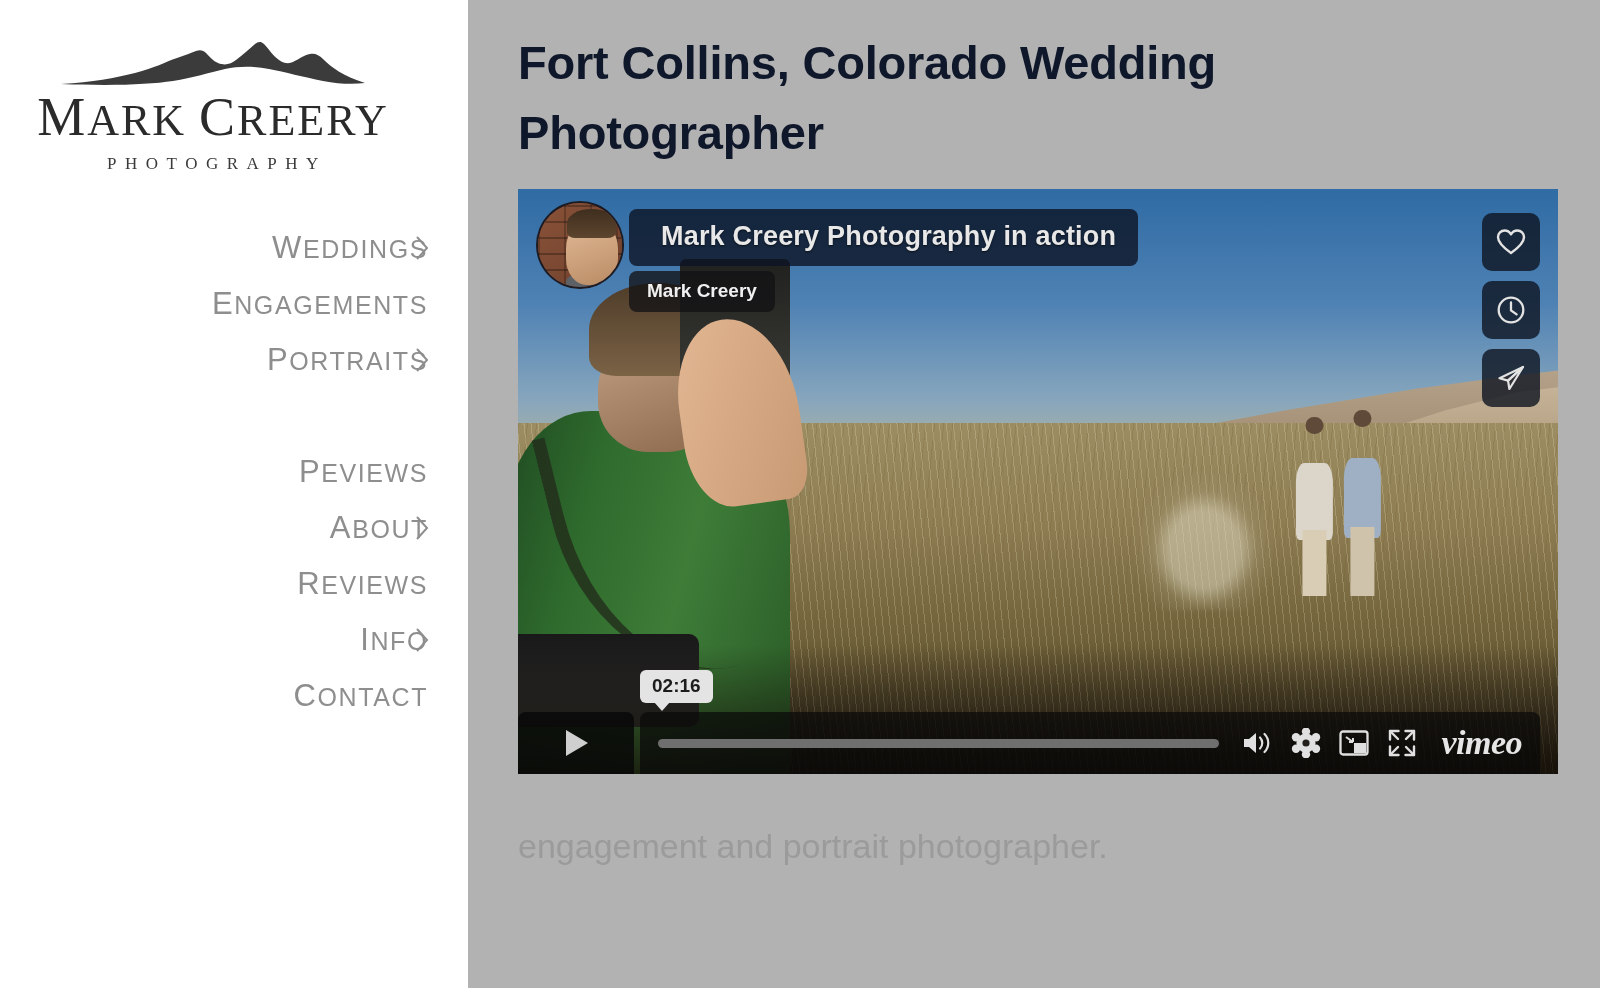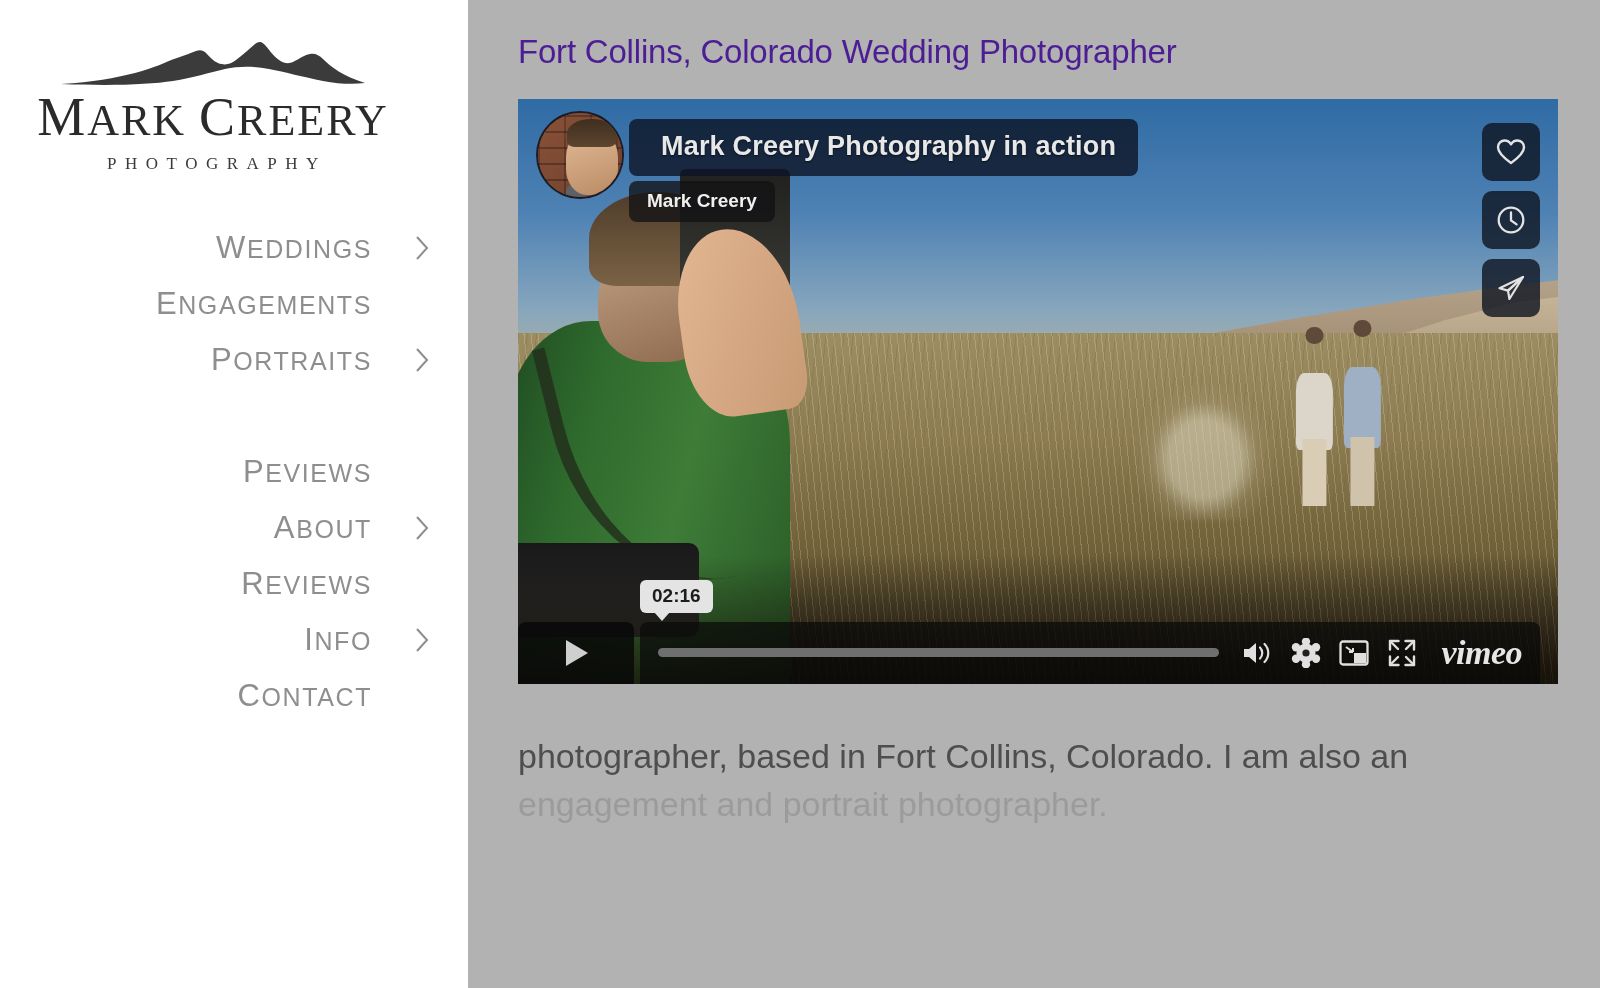--- a/index.html
+++ b/index.html
@@ -44,21 +44,21 @@
   }
 
   .nav { margin-top: 46px; }
   .nav-group { }
   .nav-gap { height: 56px; }
   .nav-item {
     position: relative;
     display: block;
     height: 56px;
     line-height: 56px;
-    padding-right: 96px;
+    padding-right: 40px;
     text-align: right;
     cursor: pointer;
     white-space: nowrap;
   }
   .nav-label {
     font-family: "Liberation Sans", sans-serif;
     font-weight: 300;
     font-size: 25px;
     letter-spacing: 1.6px;
     color: #8e8e8e;
@@ -73,24 +73,24 @@
 
   
   .main {
     flex: 1 1 auto;
     background: #b2b2b2;
     position: relative;
     padding: 28px 0 0 50px;
     overflow: hidden;
   }
   .page-title {
-    font-size: 33px;
-    font-weight: 400;
+    font-size: 47px;
+    font-weight: 700;
     line-height: 1.48;
-    color: #4c1d95;
+    color: #0f172a;
     letter-spacing: -0.2px;
     max-width: 800px;
   }
 
   
   .player {
     position: relative;
     margin-top: 22px;
     width: 1040px;
     height: 585px;
@@ -540,18 +540,17 @@
             </div>
 
             <div class="vimeo-mark">vimeo</div>
 
           </div>
         </div>
       </div>
     </div>
 
     <div class="body-copy">
-      <div>photographer, based in Fort Collins, Colorado. I am also an</div>
       <div class="fade">engagement and portrait photographer.</div>
     </div>
 
   </main>
 </div>
 
 </body></html>

